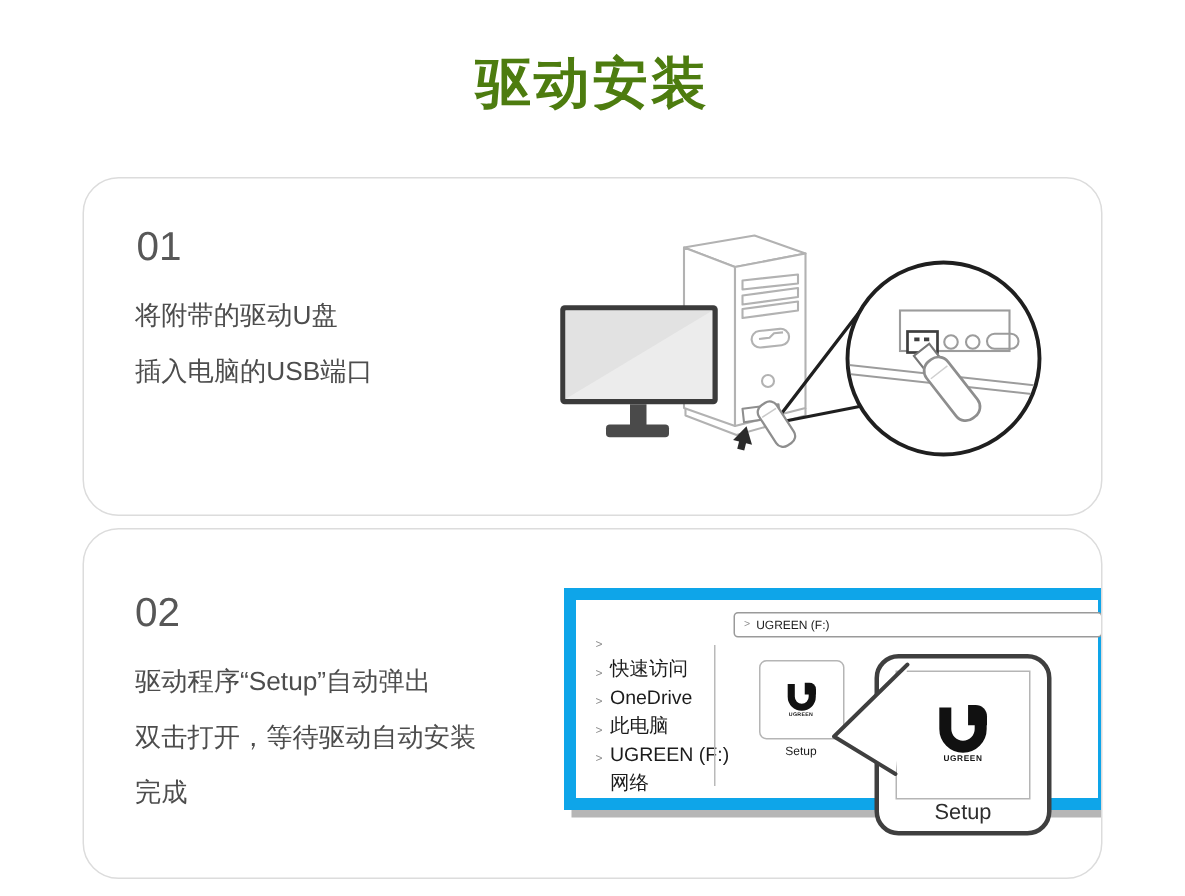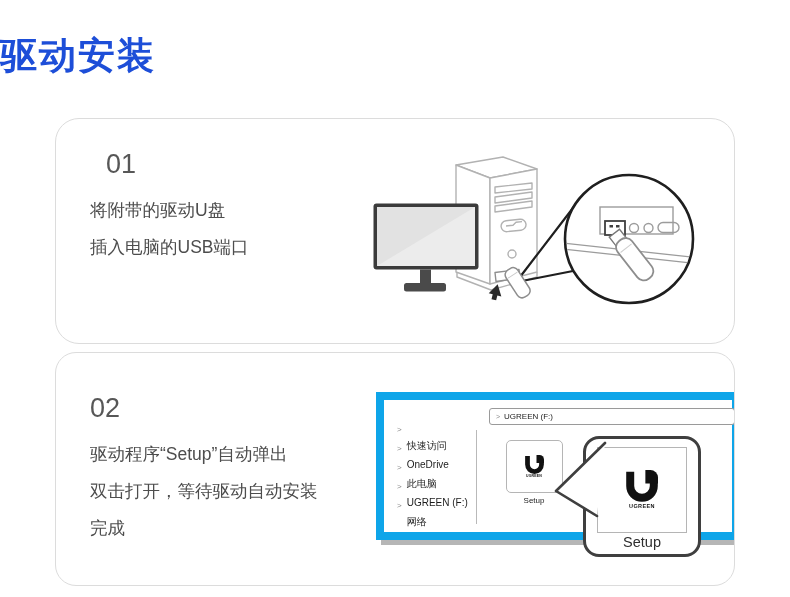--- a/index.html
+++ b/index.html
@@ -1,45 +1,45 @@
 <!DOCTYPE html>
 <html><head>
 <meta charset="utf-8">
 <style>
   html,body{margin:0;padding:0;}
   body{
     width:790px;height:597px;position:relative;background:#ffffff;overflow:hidden;
     font-family:"Liberation Sans","DejaVu Sans",sans-serif;
   }
   .title{
-    position:absolute;top:31px;left:0;width:790px;margin:0;
-    font-size:37px;font-weight:800;color:#1d4ed8;letter-spacing:2px;
+    position:absolute;top:31px;left:0;width:790px;margin:0;text-align:center;
+    font-size:37px;font-weight:800;color:#4d7c0f;letter-spacing:2px;
   }
   .card{
     position:absolute;left:55px;width:680px;background:#fff;
     border:1px solid #dcdcdc;border-radius:24px;box-sizing:border-box;overflow:hidden;
   }
   #card1{top:118px;height:226px;}
-  #card2{top:352px;height:234px;border-radius:21px;}
+  #card2{top:352px;height:234px;}
   .step-num{font-size:27px;color:#575757;}
-  #card1 .step-num{margin:30px 0 0 50px;}
+  #card1 .step-num{margin:30px 0 0 35px;}
   #card2 .step-num{margin:40px 0 0 34px;}
   .step-text{font-size:17.5px;color:#4d4d4d;line-height:37px;margin:12px 0 0 34px;}
   .illu{position:absolute;left:300px;top:0;width:380px;height:226px;}
 
   
   .explorer{
     position:absolute;left:320px;top:39px;width:364px;height:148px;
     border:8px solid #0ea5e9;box-sizing:border-box;background:#fff;
   }
   .ex-shadow{position:absolute;left:325px;top:187px;width:356px;height:5px;background:#b6b6b6;}
   .ex-side{position:absolute;left:0;top:20px;width:92px;}
   .ex-item{height:19px;display:flex;align-items:center;padding-left:13px;gap:5px;}
   .chev{color:#8a8a8a;font-size:8px;line-height:1;}
-  .ex-label{font-size:10px;color:#1c1c1c;white-space:nowrap;margin-top:32px;}
+  .ex-label{font-size:13px;color:#1c1c1c;white-space:nowrap;margin-top:32px;}
   .ex-sep{position:absolute;left:92px;top:30px;bottom:8px;width:1px;background:#b9b9b9;}
   .ex-addr{
     position:absolute;left:105px;top:8px;right:-3px;height:17px;box-sizing:border-box;
     border:1px solid #9a9a9a;border-radius:3px;background:#fff;
     display:flex;align-items:center;gap:4px;padding-left:6px;font-size:8px;color:#1c1c1c;
   }
   .ex-addr .chev{font-size:7px;}
   .ex-file{position:absolute;left:121px;top:40px;width:58px;display:flex;flex-direction:column;align-items:center;}
   .ex-icon-box{
     width:57px;height:53px;box-sizing:border-box;border:1px solid #b5b5b5;border-radius:5px;background:#fff;

